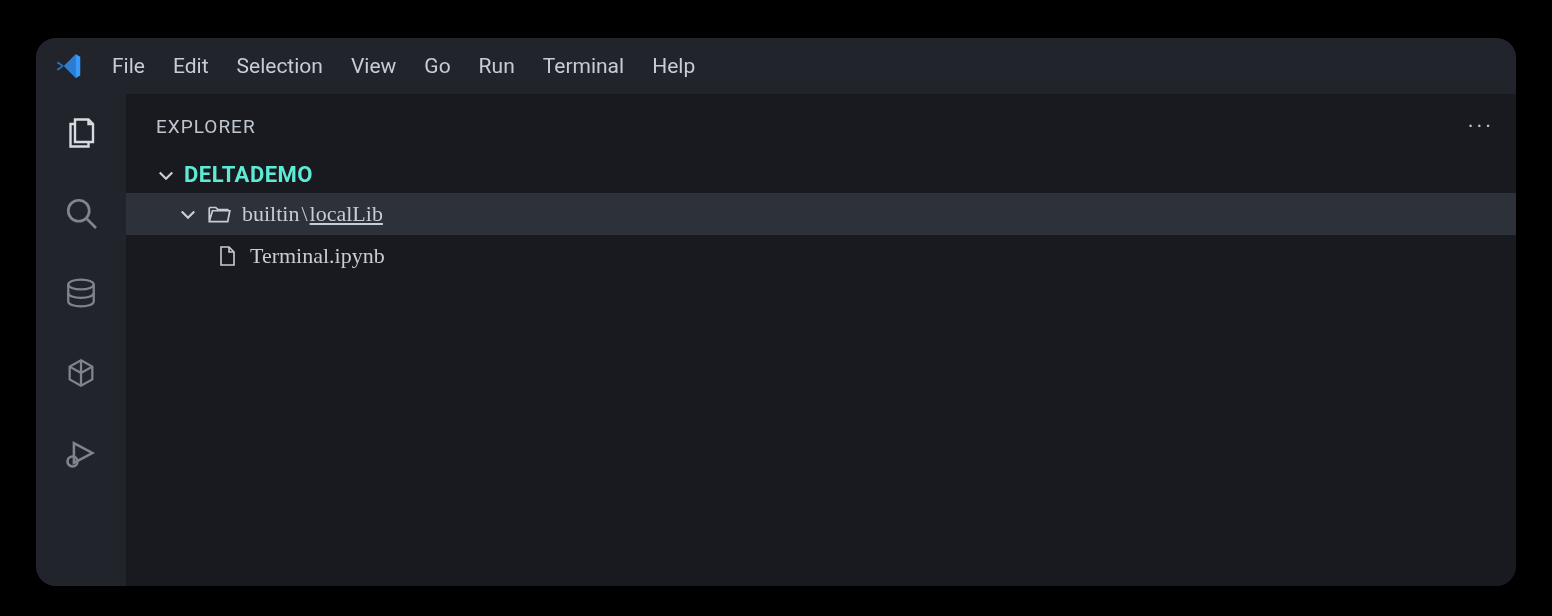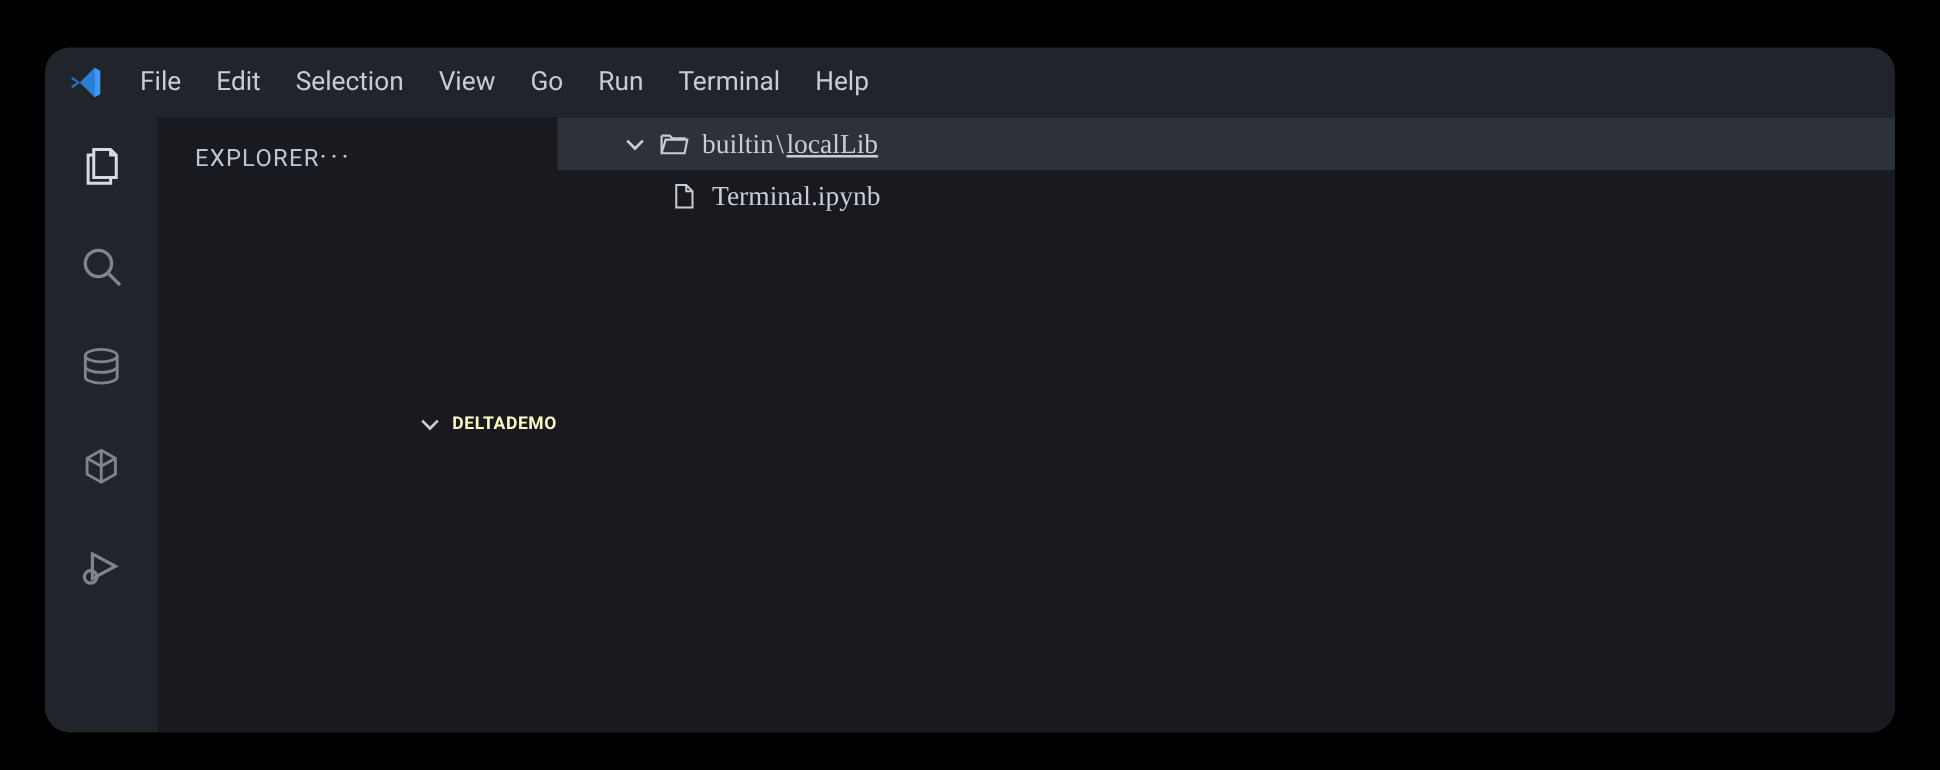--- a/index.html
+++ b/index.html
@@ -70,21 +70,21 @@
       cursor: pointer;
       color: #7f848e;
     }
     .activity-icon.active {
       color: #d7dae0;
     }
     .sidebar {
       flex: 1;
       background: #181a1f;
       display: flex;
-      flex-direction: row;
+      flex-direction: column;
     }
     .sidebar-header {
       height: 64px;
       display: flex;
       align-items: center;
       justify-content: space-between;
       padding: 0 22px 0 30px;
     }
     .sidebar-title {
       color: #bfc5d0;
@@ -104,22 +104,22 @@
       padding: 4px 0 6px 30px;
       cursor: pointer;
     }
     .chevron {
       color: #c8ccd4;
       margin-right: 8px;
       display: inline-flex;
       align-items: center;
     }
     .workspace-name {
-      color: #fef9c3;
-      font-size: 14px;
+      color: #5eead4;
+      font-size: 22px;
       font-weight: 700;
       letter-spacing: 0.5px;
     }
     .tree {
       flex: 1;
     }
     .tree-row {
       display: flex;
       align-items: center;
       height: 42px;

